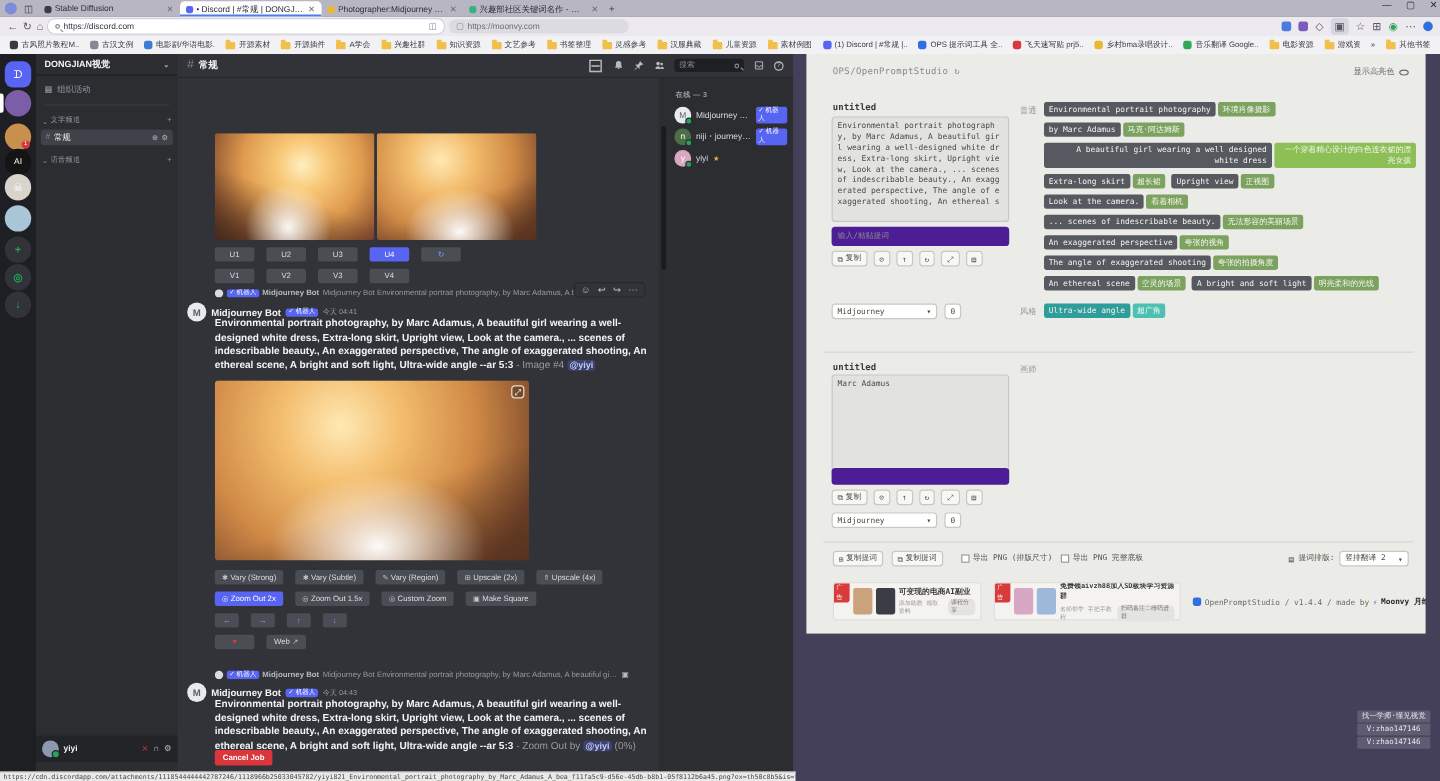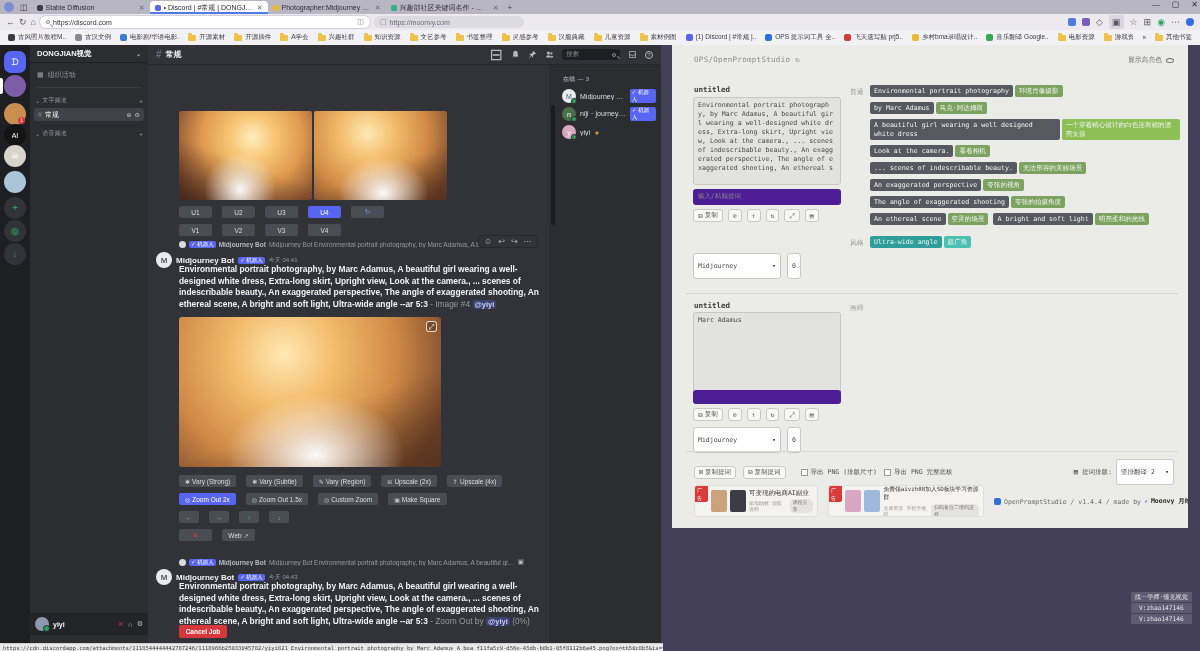--- a/index.html
+++ b/index.html
@@ -128,39 +128,39 @@
   #opshead { position:absolute; left:22px; top:10px; font-size:7.5px; color:#8a8a86; letter-spacing:.3px; }
   #showcolors { position:absolute; right:14px; top:10px; font-size:6.8px; color:#6d6d68; display:flex; gap:4px; align-items:center;}
   .eye { width:8px; height:5px; border:1px solid #6d6d68; border-radius:50%; display:inline-block; }
   .wslabel { font-size:7.5px; font-weight:bold; color:#3a3a36; }
   .opsarea { background:#e2e2df; border:1px solid #c8c8c3; border-radius:3px; font-size:6.6px; line-height:9px; color:#4a4a46;
     padding:3px 4px; overflow:hidden; white-space:pre-wrap; word-break:break-all; }
   .blackbar { background:#4c1d95; border-radius:3px; color:#8a8a8a; font-size:6.5px; line-height:15px; padding:0 5px; }
   .opsbtn { background:#f7f7f5; border:1px solid #c9c9c4; border-radius:3px; height:13px; display:inline-flex; align-items:center;
     gap:2px; padding:0 4px; font-size:6.5px; color:#55554f; }
   .opssel { background:#fff; border:1px solid #c9c9c4; border-radius:3px; height:13px; display:inline-flex; align-items:center;
-    padding:12px 4px; font-size:6.5px; color:#4a4a46; gap:6px;}
+    padding:5px 4px; font-size:6.5px; color:#4a4a46; gap:6px;}
   .grplabel { font-size:6.8px; color:#9a9a94; width:16px; flex:0 0 auto; padding-top:2px;}
   .chiprow { display:flex; gap:5px; margin-bottom:5px; flex-wrap:nowrap; align-items:flex-start;}
   .chip { display:inline-flex; align-items:stretch; gap:2px; }
   .chip span { font-size:6.6px; line-height:9px; padding:1.5px 4px; border-radius:2px; color:#f4f4f0; display:inline-block; }
   .chip .en { background:#56595f; }
   .chip .zh { background:#7ba25f; }
   .chip.bright .zh { background:#8cbf55; }
   .chip.teal .en { background:#2f9e9a; }
   .chip.teal .zh { background:#4cc0b2; }
   .chip .en.wide { max-width:190px; }
   .chip .zh.wide { max-width:135px; }
   #opsfoot { position:absolute; left:22px; top:414px; width:480px; display:flex; align-items:center; gap:7px; }
   .cbx { width:7px; height:7px; border:1px solid #9a9a94; background:#fff; display:inline-block; flex:0 0 auto;}
   .cblab { font-size:6.5px; color:#55554f; display:flex; align-items:center; gap:3px;}
   .adcard { position:absolute; top:440px; height:32px; background:#f4f3f0; border:1px solid #e0dfdb; border-radius:3px; display:flex; align-items:center; gap:3px; padding:0 4px 0 0; overflow:hidden;}
   .adtag { background:#d93a3a; color:#fff; font-size:5px; padding:0 2px; line-height:8px; align-self:flex-start; border-radius:0 0 2px 0;}
   .adthumb { width:16px; height:22px; border-radius:2px; flex:0 0 auto;}
-  .adtitle { font-size:6.5px; color:#3a3a36; font-weight:normal; line-height:8.5px;}
+  .adtitle { font-size:6.5px; color:#3a3a36; font-weight:bold; line-height:8.5px;}
   .adsub { font-size:5px; color:#9a9a94; display:flex; gap:3px; align-items:center;}
   .adpill { background:#e4e3df; border-radius:5px; padding:0 3px; color:#7a7a74; font-size:5px; line-height:7px;}
   #credit { position:absolute; left:322px; top:452px; font-size:6.5px; color:#6d6d68; display:flex; gap:3px; align-items:center; white-space:nowrap;}
   #credit .brand { color:#2a2a26; font-weight:bold; }
   #credit .bicon { width:7px; height:7px; background:#2f6fe4; border-radius:2px; display:inline-block;}
   #credit .bolt { color:#2f6fe4; font-weight:bold; }
   #watermark { position:absolute; right:8px; top:547px; text-align:center; }
   #watermark div { background:rgba(255,255,255,.14); color:#e8e6f2; font-size:6.2px; line-height:10px; padding:0 4px; margin-bottom:1px; border-radius:1px;}
 
   svg.ic { width:9px; height:9px; fill:#b5bac1; }
@@ -595,37 +595,47 @@
         <span class="opssel" style="width:88px;">
           <span style="flex:1;">Midjourney</span>
           <span>▾</span>
         </span>
         <span class="opssel" style="width:14px; justify-content:center;">0</span>
       </div>
 
       <div class="abs" style="left:178px; top:40px; width:330px;" id="chips1">
           <div style="display: flex; gap: 4px; margin-bottom: 6px;">
             <span class="grplabel">普通</span>
-            <div style="flex: 1 1 0%;">
+            <div style="flex: 1 1 0%; text-align: right;">
               <div class="chiprow">
                 <span class="chip">
                   <span class="en">Environmental portrait photography</span>
                   <span class="zh">环境肖像摄影</span>
                 </span>
               </div>
               <div class="chiprow">
                 <span class="chip">
                   <span class="en">by Marc Adamus</span>
                   <span class="zh">马克·阿达姆斯</span>
                 </span>
               </div>
               <div class="chiprow">
                 <span class="chip bright">
                   <span class="en wide">A beautiful girl wearing a well designed white dress</span>
                   <span class="zh wide">一个穿着精心设计的白色连衣裙的漂亮女孩</span>
+                </span>
+              </div>
+              <div class="chiprow">
+                <span class="chip">
+                  <span class="en">Extra-long skirt</span>
+                  <span class="zh">超长裙</span>
+                </span>
+                <span class="chip">
+                  <span class="en">Upright view</span>
+                  <span class="zh">正视图</span>
                 </span>
               </div>
               <div class="chiprow">
                 <span class="chip">
                   <span class="en">Look at the camera.</span>
                   <span class="zh">看着相机</span>
                 </span>
               </div>
               <div class="chiprow">
                 <span class="chip">

